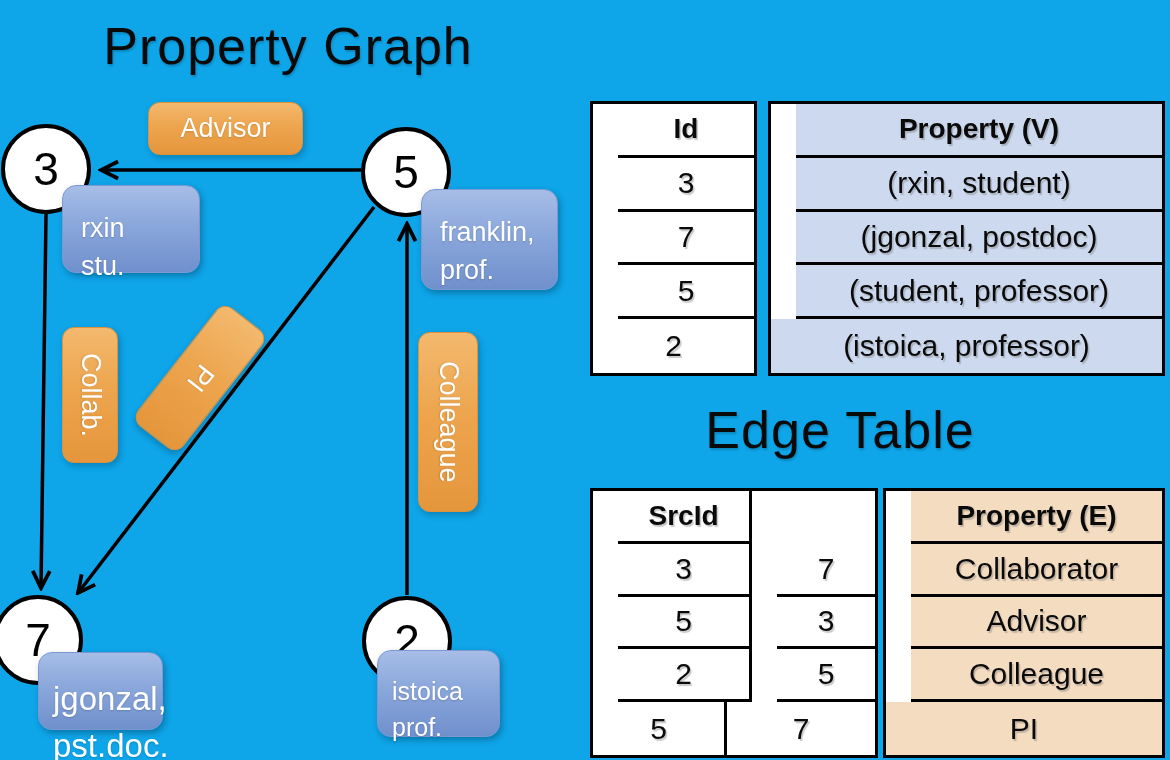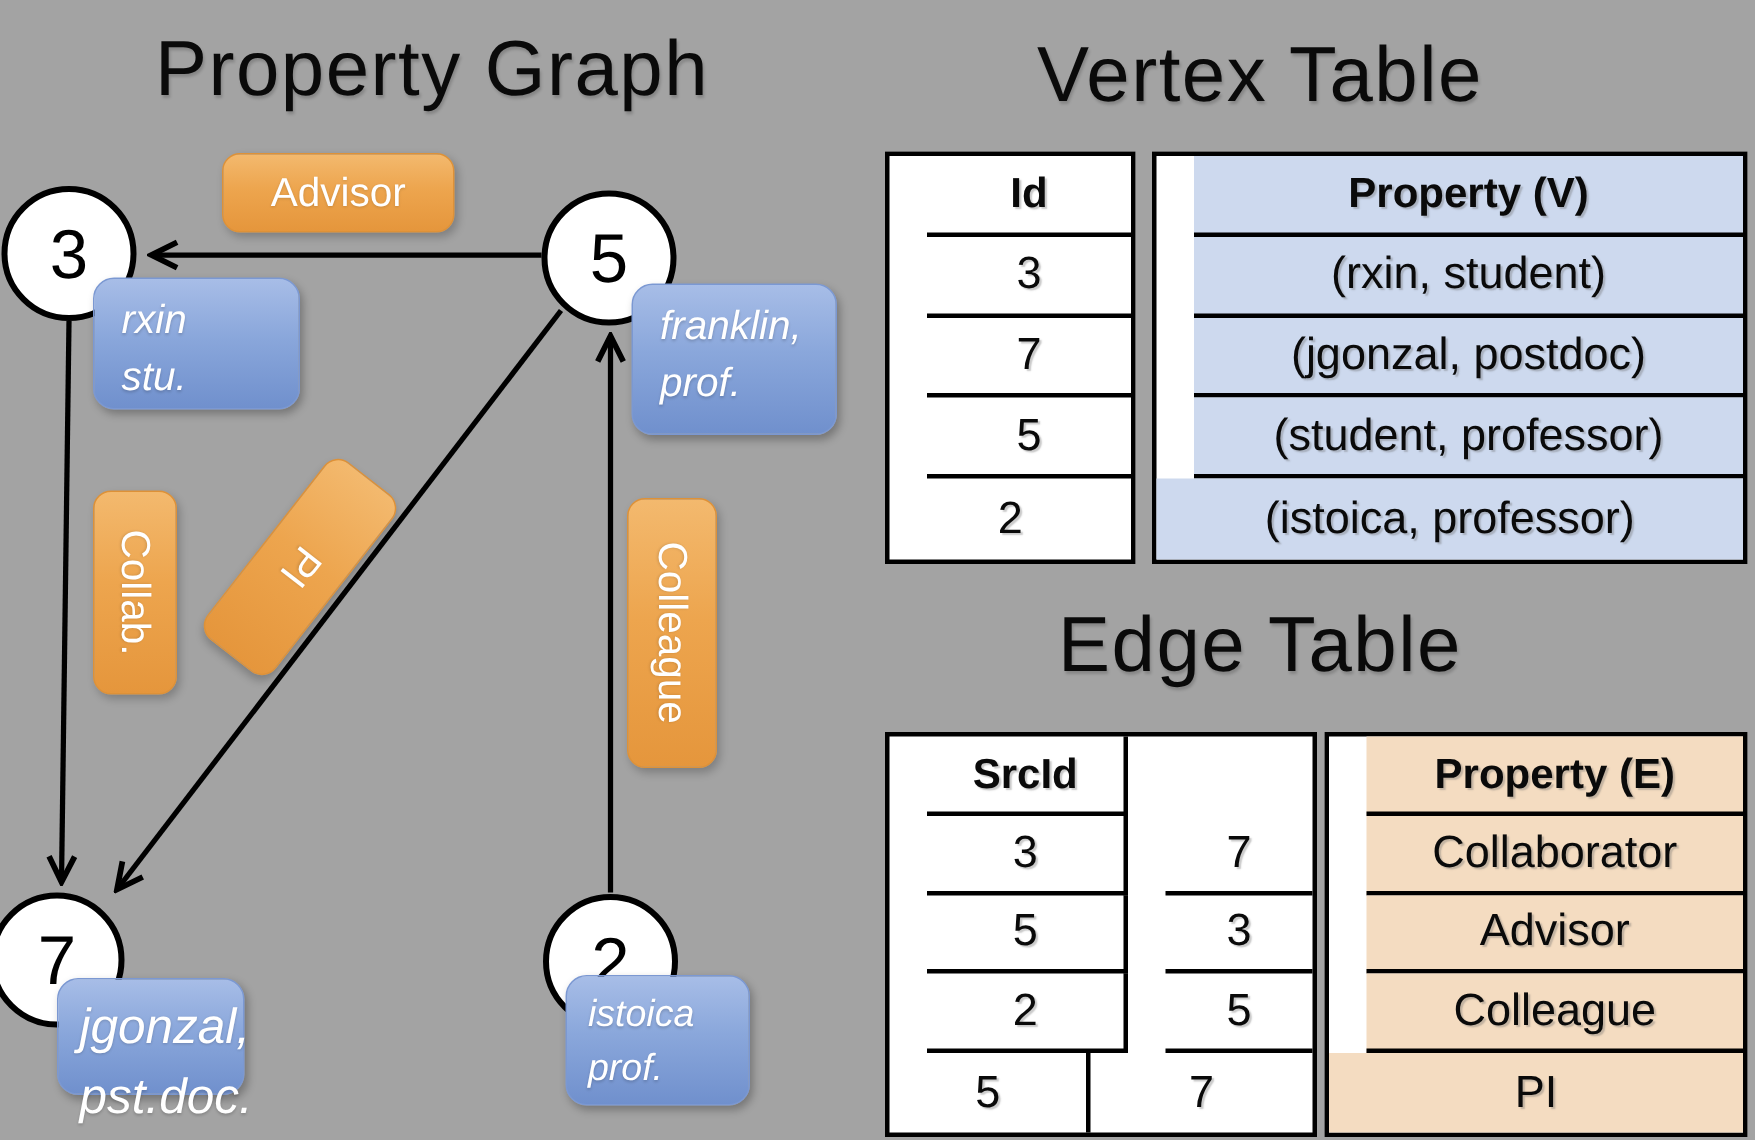--- a/index.html
+++ b/index.html
@@ -1,16 +1,16 @@
 <!DOCTYPE html>
 <html><head>
 <meta charset="utf-8">
 <style>
   html,body{margin:0;padding:0;background:#fff;}
-  #page{position:relative;width:1170px;height:760px;background:#a3a3a3;overflow:hidden;
+  #page{position:relative;width:1170px;height:760px;background:#0ea5e9;overflow:hidden;
         font-family:"Liberation Sans", sans-serif;color:#000;}
 
   
   .big-title{position:absolute;text-align:center;font-size:52px;font-weight:400;
              letter-spacing:1px;color:#0a0a0a;text-shadow:1px 2px 2px rgba(0,0,0,0.18);white-space:nowrap;}
   #title-graph{left:0;top:16px;width:576px;}
   #title-vertex{left:552px;top:20px;width:576px;}
   #title-edge{left:552px;top:400px;width:576px;}
 
   
@@ -23,22 +23,22 @@
   #node-3{left:1px;top:124px;}
   #node-5{left:361px;top:127px;}
   #node-7{left:-7px;top:595px;}
   #node-2{left:362px;top:596px;}
 
   
   .vbox{position:absolute;box-sizing:border-box;border-radius:14px;z-index:3;
         background:linear-gradient(180deg,#a7bde7 0%,#8aa7db 45%,#7090cd 100%);
         border:1px solid #7b98d2;
         box-shadow:2px 3px 6px rgba(0,0,0,0.28);
-        color:#fff;font-size:27px;line-height:1.42;padding:8px 6px 6px 18px;
-        text-shadow:0 1px 2px rgba(0,0,0,0.18);font-style:italic;}
+        color:#fff;font-size:27px;line-height:1.42;padding:23px 6px 6px 18px;
+        text-shadow:0 1px 2px rgba(0,0,0,0.18);}
   #vbox-rxin{left:62px;top:185px;width:138px;height:88px;}
   #vbox-franklin{left:421px;top:189px;width:137px;height:101px;}
   #vbox-jgonzal{left:38px;top:652px;width:125px;height:78px;font-size:33px;padding-left:14px;}
   #vbox-istoica{left:377px;top:650px;width:123px;height:87px;font-size:25px;padding-left:14px;}
 
   
   .ebox{position:absolute;box-sizing:border-box;border-radius:12px;z-index:3;
         background:linear-gradient(180deg,#f3b96e 0%,#eda54e 45%,#e5963c 100%);
         border:1px solid #dd9138;
         box-shadow:2px 3px 6px rgba(0,0,0,0.22);
@@ -67,21 +67,20 @@
   #et-ids{left:590px;top:488px;width:288px;height:270px;}
   #et-ids .c1{flex:0 0 131px;}
   #et-prop{left:883px;top:488px;width:282px;height:270px;}
 </style>
 </head>
 <body>
 
 <div id="page">
 
   <div class="big-title" id="title-graph">Property Graph</div>
-  <div class="big-title" id="title-vertex">Vertex Table</div>
   <div class="big-title" id="title-edge">Edge Table</div>
 
   <svg id="edges-svg" width="585" height="760">
     <defs>
       <marker id="arr" viewBox="0 0 12 12" refX="10.5" refY="6" markerWidth="6.5" markerHeight="6.5" orient="auto">
         <path d="M1.5,1.5 L10.5,6 L1.5,10.5" fill="none" stroke="#000" stroke-width="2"></path>
       </marker>
     </defs>
     <line x1="361" y1="170" x2="101" y2="170" stroke="#000" stroke-width="3.5" marker-end="url(#arr)"></line>
     <line x1="46" y1="214" x2="41" y2="588" stroke="#000" stroke-width="3.5" marker-end="url(#arr)"></line>

